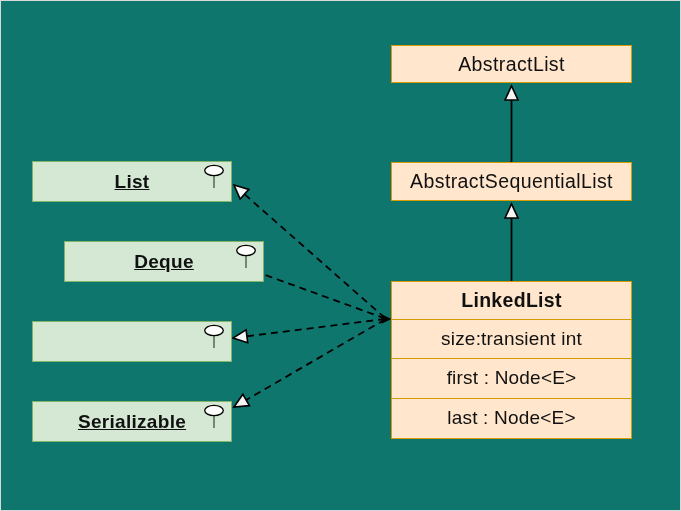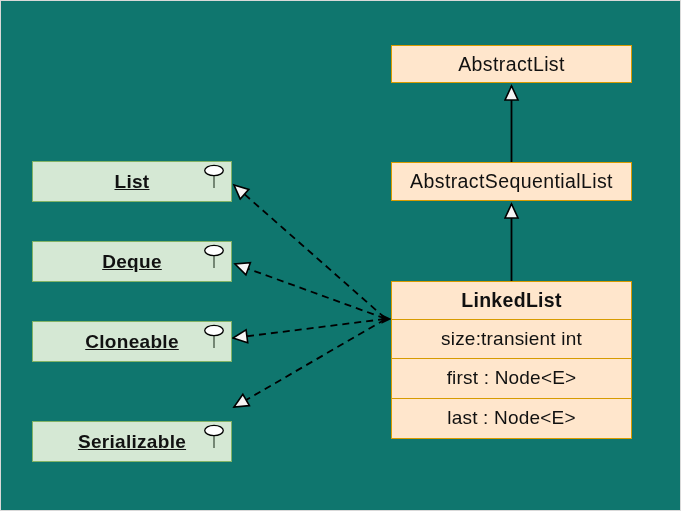--- a/index.html
+++ b/index.html
@@ -47,23 +47,23 @@
 
   
   .iface {
     position: absolute;
     left: 31px; width: 200px; height: 41px;
     background: #d5e8d4;
     border: 1.5px solid #82b366;
     display: flex; align-items: center; justify-content: center;
   }
   .pos-list         { top: 160px; }
-  .pos-deque        { top: 240px; }
+  .pos-deque        { top: 240px; margin-left: 32px; }
   .pos-cloneable    { top: 320px; }
-  .pos-serializable { top: 420px; text-align: center; }
+  .pos-serializable { top: 400px; text-align: center; }
   .ilabel { font-weight: bold; font-size: 19px; letter-spacing: .3px; text-decoration: underline; }
   .pin { position: absolute; top: 2px; right: 6px; }
 </style>
 </head>
 <body>
 
 <div class="stage">
 
   <svg class="edges" width="681" height="511" viewBox="0 0 681 511">
     <defs>
@@ -108,21 +108,20 @@
 
   <div class="iface pos-deque">
     <span class="ilabel">Deque</span>
     <svg class="pin" width="22" height="26" viewBox="0 0 22 26">
       <line x1="11" y1="10" x2="11" y2="24" stroke="#5c6e5c" stroke-width="1.6"></line>
       <ellipse cx="11" cy="6.5" rx="9.3" ry="5.1" fill="#ffffff" stroke="#000000" stroke-width="1.3"></ellipse>
     </svg>
   </div>
 
   <div class="iface pos-cloneable">
-    <span class="ilabel">Cloneable</span>
     <svg class="pin" width="22" height="26" viewBox="0 0 22 26">
       <line x1="11" y1="10" x2="11" y2="24" stroke="#5c6e5c" stroke-width="1.6"></line>
       <ellipse cx="11" cy="6.5" rx="9.3" ry="5.1" fill="#ffffff" stroke="#000000" stroke-width="1.3"></ellipse>
     </svg>
   </div>
 
   <div class="iface pos-serializable">
     <span class="ilabel">Serializable</span>
     <svg class="pin" width="22" height="26" viewBox="0 0 22 26">
       <line x1="11" y1="10" x2="11" y2="24" stroke="#5c6e5c" stroke-width="1.6"></line>

